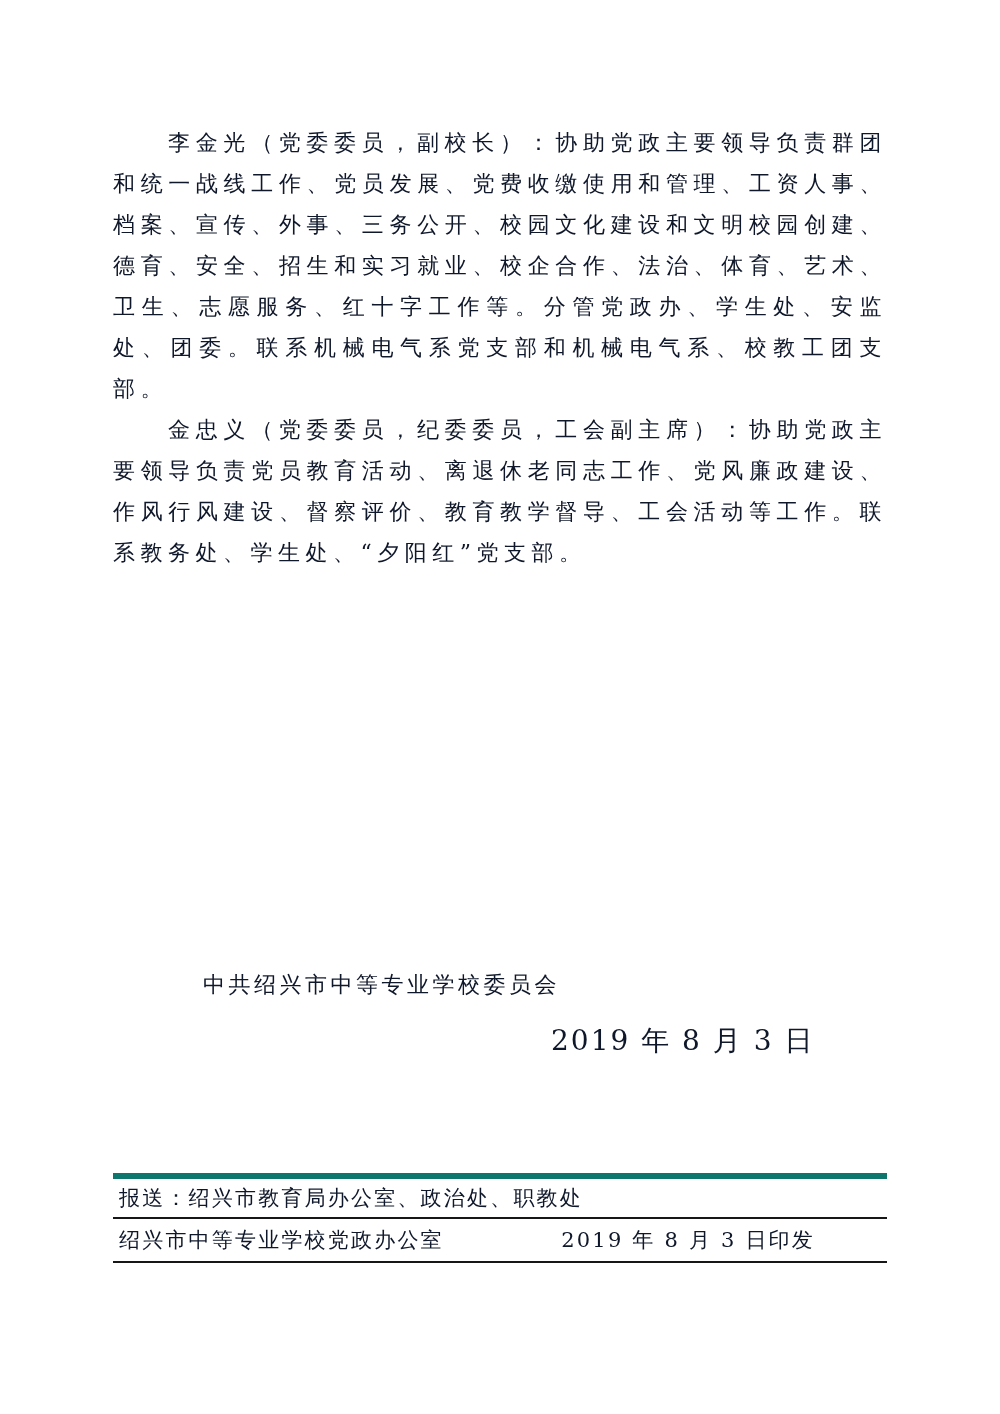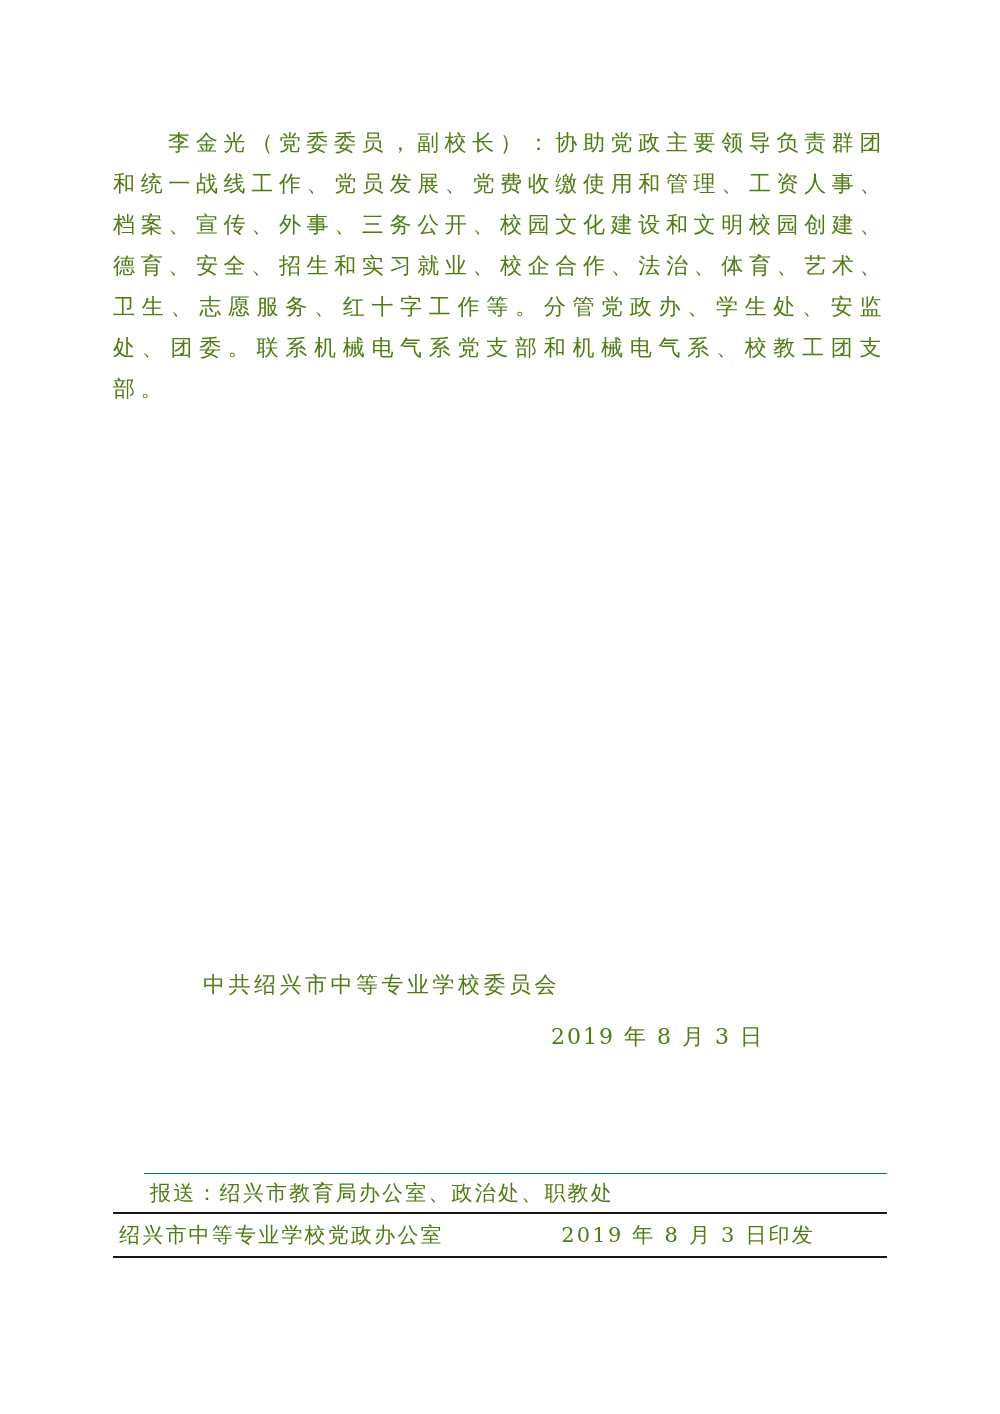--- a/index.html
+++ b/index.html
@@ -2,21 +2,21 @@
 <html><head>
 <meta charset="utf-8">
 <style>
   html,body{margin:0;padding:0;background:#e8e8e8;}
   .page{
     position:relative;
     width:1000px;height:1414px;
     margin:0 auto;
     background:#ffffff;
     font-family:"DejaVu Serif","Liberation Serif",serif;
-    color:#4d7c0f;
+    color:#0f172a;
     overflow:hidden;
   }
   .doc-body{
     position:absolute;
     left:113px;top:122px;width:774px;
   }
   .para{
     margin:0;
     font-size:22px;
     line-height:41px;
@@ -27,34 +27,33 @@
   .sig-row{
     position:absolute;
     left:203px;top:970px;width:682px;
     display:flex;justify-content:flex-start;
     font-size:22px;letter-spacing:3.5px;
     white-space:nowrap;
   }
   .sig-date{
     position:absolute;
     left:551px;top:1022px;
-    font-size:22px;letter-spacing:2px;
+    font-size:28px;letter-spacing:2px;
     white-space:nowrap;
   }
   .footer{
     position:absolute;
     left:113px;top:1173px;width:774px;
     font-size:21px;letter-spacing:2.2px;
   }
   .footer-row1{
-    border-top:1px solid #0f766e;
+    border-top:6px solid #0f766e;
     height:38px;line-height:38px;
     padding-left:6px;
     white-space:nowrap;
-    margin-left:31px;
   }
   .footer-row2{
     border-top:2px solid #161616;
     border-bottom:2px solid #161616;
     height:42px;line-height:42px;
     display:flex;
     padding-left:6px;
     white-space:nowrap;
     gap:23px;
   }
@@ -64,20 +63,21 @@
     text-align:right;
   }
 </style>
 </head>
 <body>
 
 <div class="page">
 
   <div class="doc-body">
     <p class="para">李金光（党委委员，副校长）：协助党政主要领导负责群团和统一战线工作、党员发展、党费收缴使用和管理、工资人事、档案、宣传、外事、三务公开、校园文化建设和文明校园创建、德育、安全、招生和实习就业、校企合作、法治、体育、艺术、卫生、志愿服务、红十字工作等。分管党政办、学生处、安监处、团委。联系机械电气系党支部和机械电气系、校教工团支部。</p>
+    <p class="para">金忠义（党委委员，纪委委员，工会副主席）：协助党政主要领导负责党员教育活动、离退休老同志工作、党风廉政建设、作风行风建设、督察评价、教育教学督导、工会活动等工作。联系教务处、学生处、“夕阳红”党支部。</p>
   </div>
 
   <div class="sig-row">
     <span>中共绍兴市中等专业学校委员会</span>
   </div>
 
   <div class="sig-date">2019 年 8 月 3 日</div>
 
   <div class="footer">
     <div class="footer-row1">

